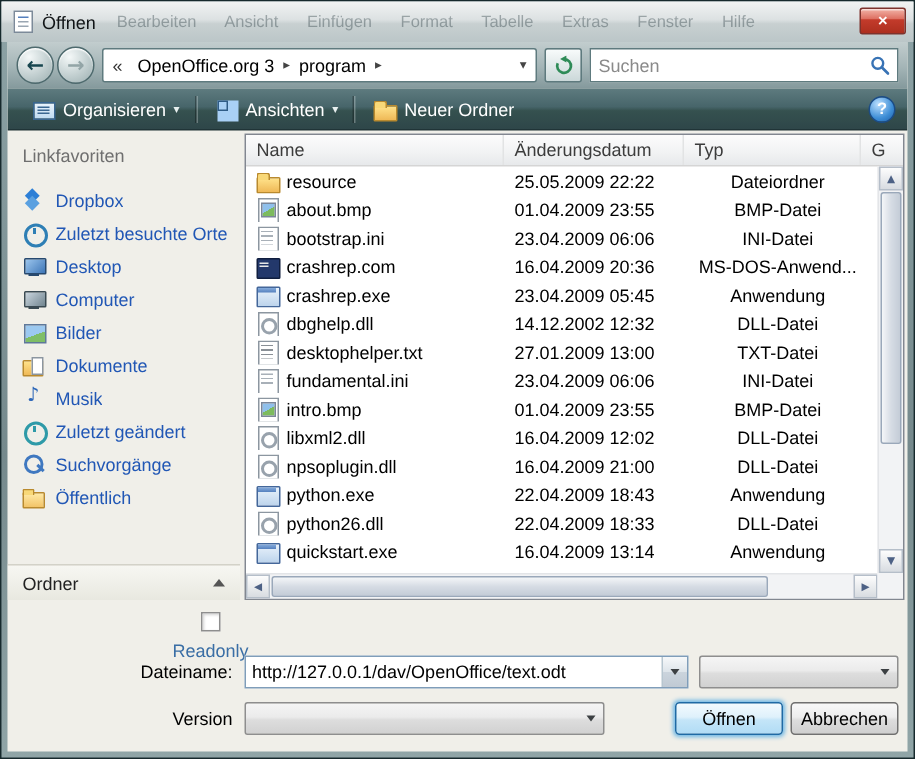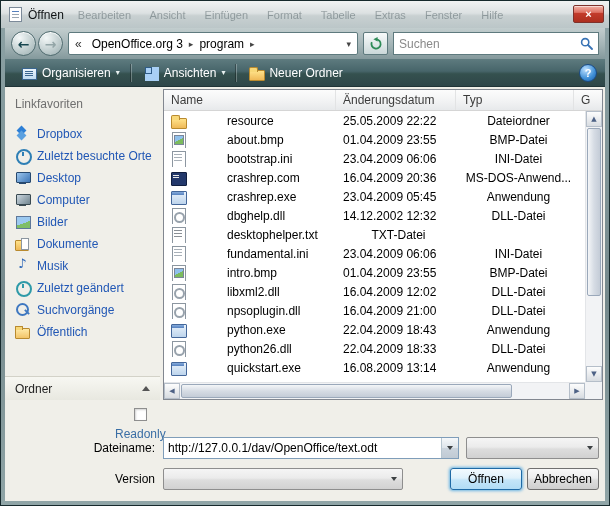--- a/index.html
+++ b/index.html
@@ -109,21 +109,21 @@
   .col-header { position:absolute; top:0; left:0; right:0; height:21px; display:flex;
     background:linear-gradient(180deg,#FCFCFC,#F1F2F3 60%,#E7E9EB); border-bottom:1px solid #D5D5D5; }
   .col { padding:3px 0 0 7px; color:#3C3C3C; border-right:1px solid #E2E3E4; cursor:pointer; overflow:hidden; white-space:nowrap; }
   .c-name { width:172px; }
   .c-date { width:120px; }
   .c-type { width:118px; }
   .c-size { flex:1; border-right:none; }
   .rows { position:absolute; top:21px; left:0; right:17px; bottom:17px; overflow:hidden; }
   .file-row { height:19px; display:flex; align-items:center; cursor:default; }
   .cell { white-space:nowrap; overflow:hidden; }
-  .cell.name { width:172px; display:flex; align-items:center; padding-left:6px;gap:36px; }
+  .cell.name { width:172px; display:flex; align-items:center; padding-left:6px; }
   .cell.date { width:120px; padding-left:7px; }
   .cell.type { width:118px; padding-left:7px;text-align:center; }
   .fname { color:#000; }
 
   .fi { width:16px; height:16px; position:relative; flex:0 0 16px; margin-right:5px; }
   .fi-folder::before { content:''; position:absolute; left:1px; top:5px; width:14px; height:9px;
     background:linear-gradient(#FFE28A,#EFB957); border:1px solid #B98A2E; border-radius:1px; }
   .fi-folder::after { content:''; position:absolute; left:1px; top:2px; width:7px; height:4px;
     background:#F8D878; border:1px solid #B98A2E; border-bottom:none; border-radius:2px 2px 0 0; }
   .fi-bmp::before, .fi-ini::before, .fi-txt::before, .fi-dll::before { content:''; position:absolute; left:2px; top:0;
@@ -377,20 +377,21 @@
     </span>
     <span class="cell date">14.12.2002 12:32</span>
     <span class="cell type">DLL-Datei</span>
   </div>
 
   <div class="file-row">
     <span class="cell name">
       <span class="fi fi-txt"></span>
       <span class="fname">desktophelper.txt</span>
     </span>
+    <span class="cell date">27.01.2009 13:00</span>
     <span class="cell type">TXT-Datei</span>
   </div>
 
   <div class="file-row">
     <span class="cell name">
       <span class="fi fi-ini"></span>
       <span class="fname">fundamental.ini</span>
     </span>
     <span class="cell date">23.04.2009 06:06</span>
     <span class="cell type">INI-Datei</span>
@@ -439,21 +440,21 @@
     </span>
     <span class="cell date">22.04.2009 18:33</span>
     <span class="cell type">DLL-Datei</span>
   </div>
 
   <div class="file-row">
     <span class="cell name">
       <span class="fi fi-app"></span>
       <span class="fname">quickstart.exe</span>
     </span>
-    <span class="cell date">16.08.2009 13:14</span>
+    <span class="cell date">16.04.2009 13:14</span>
     <span class="cell type">Anwendung</span>
   </div>
 </div>
         <div class="vscroll">
           <span class="vs-btn up"></span>
           <span class="vs-thumb"></span>
           <span class="vs-btn down"></span>
         </div>
         <div class="hscroll">
           <span class="hs-btn left"></span>

